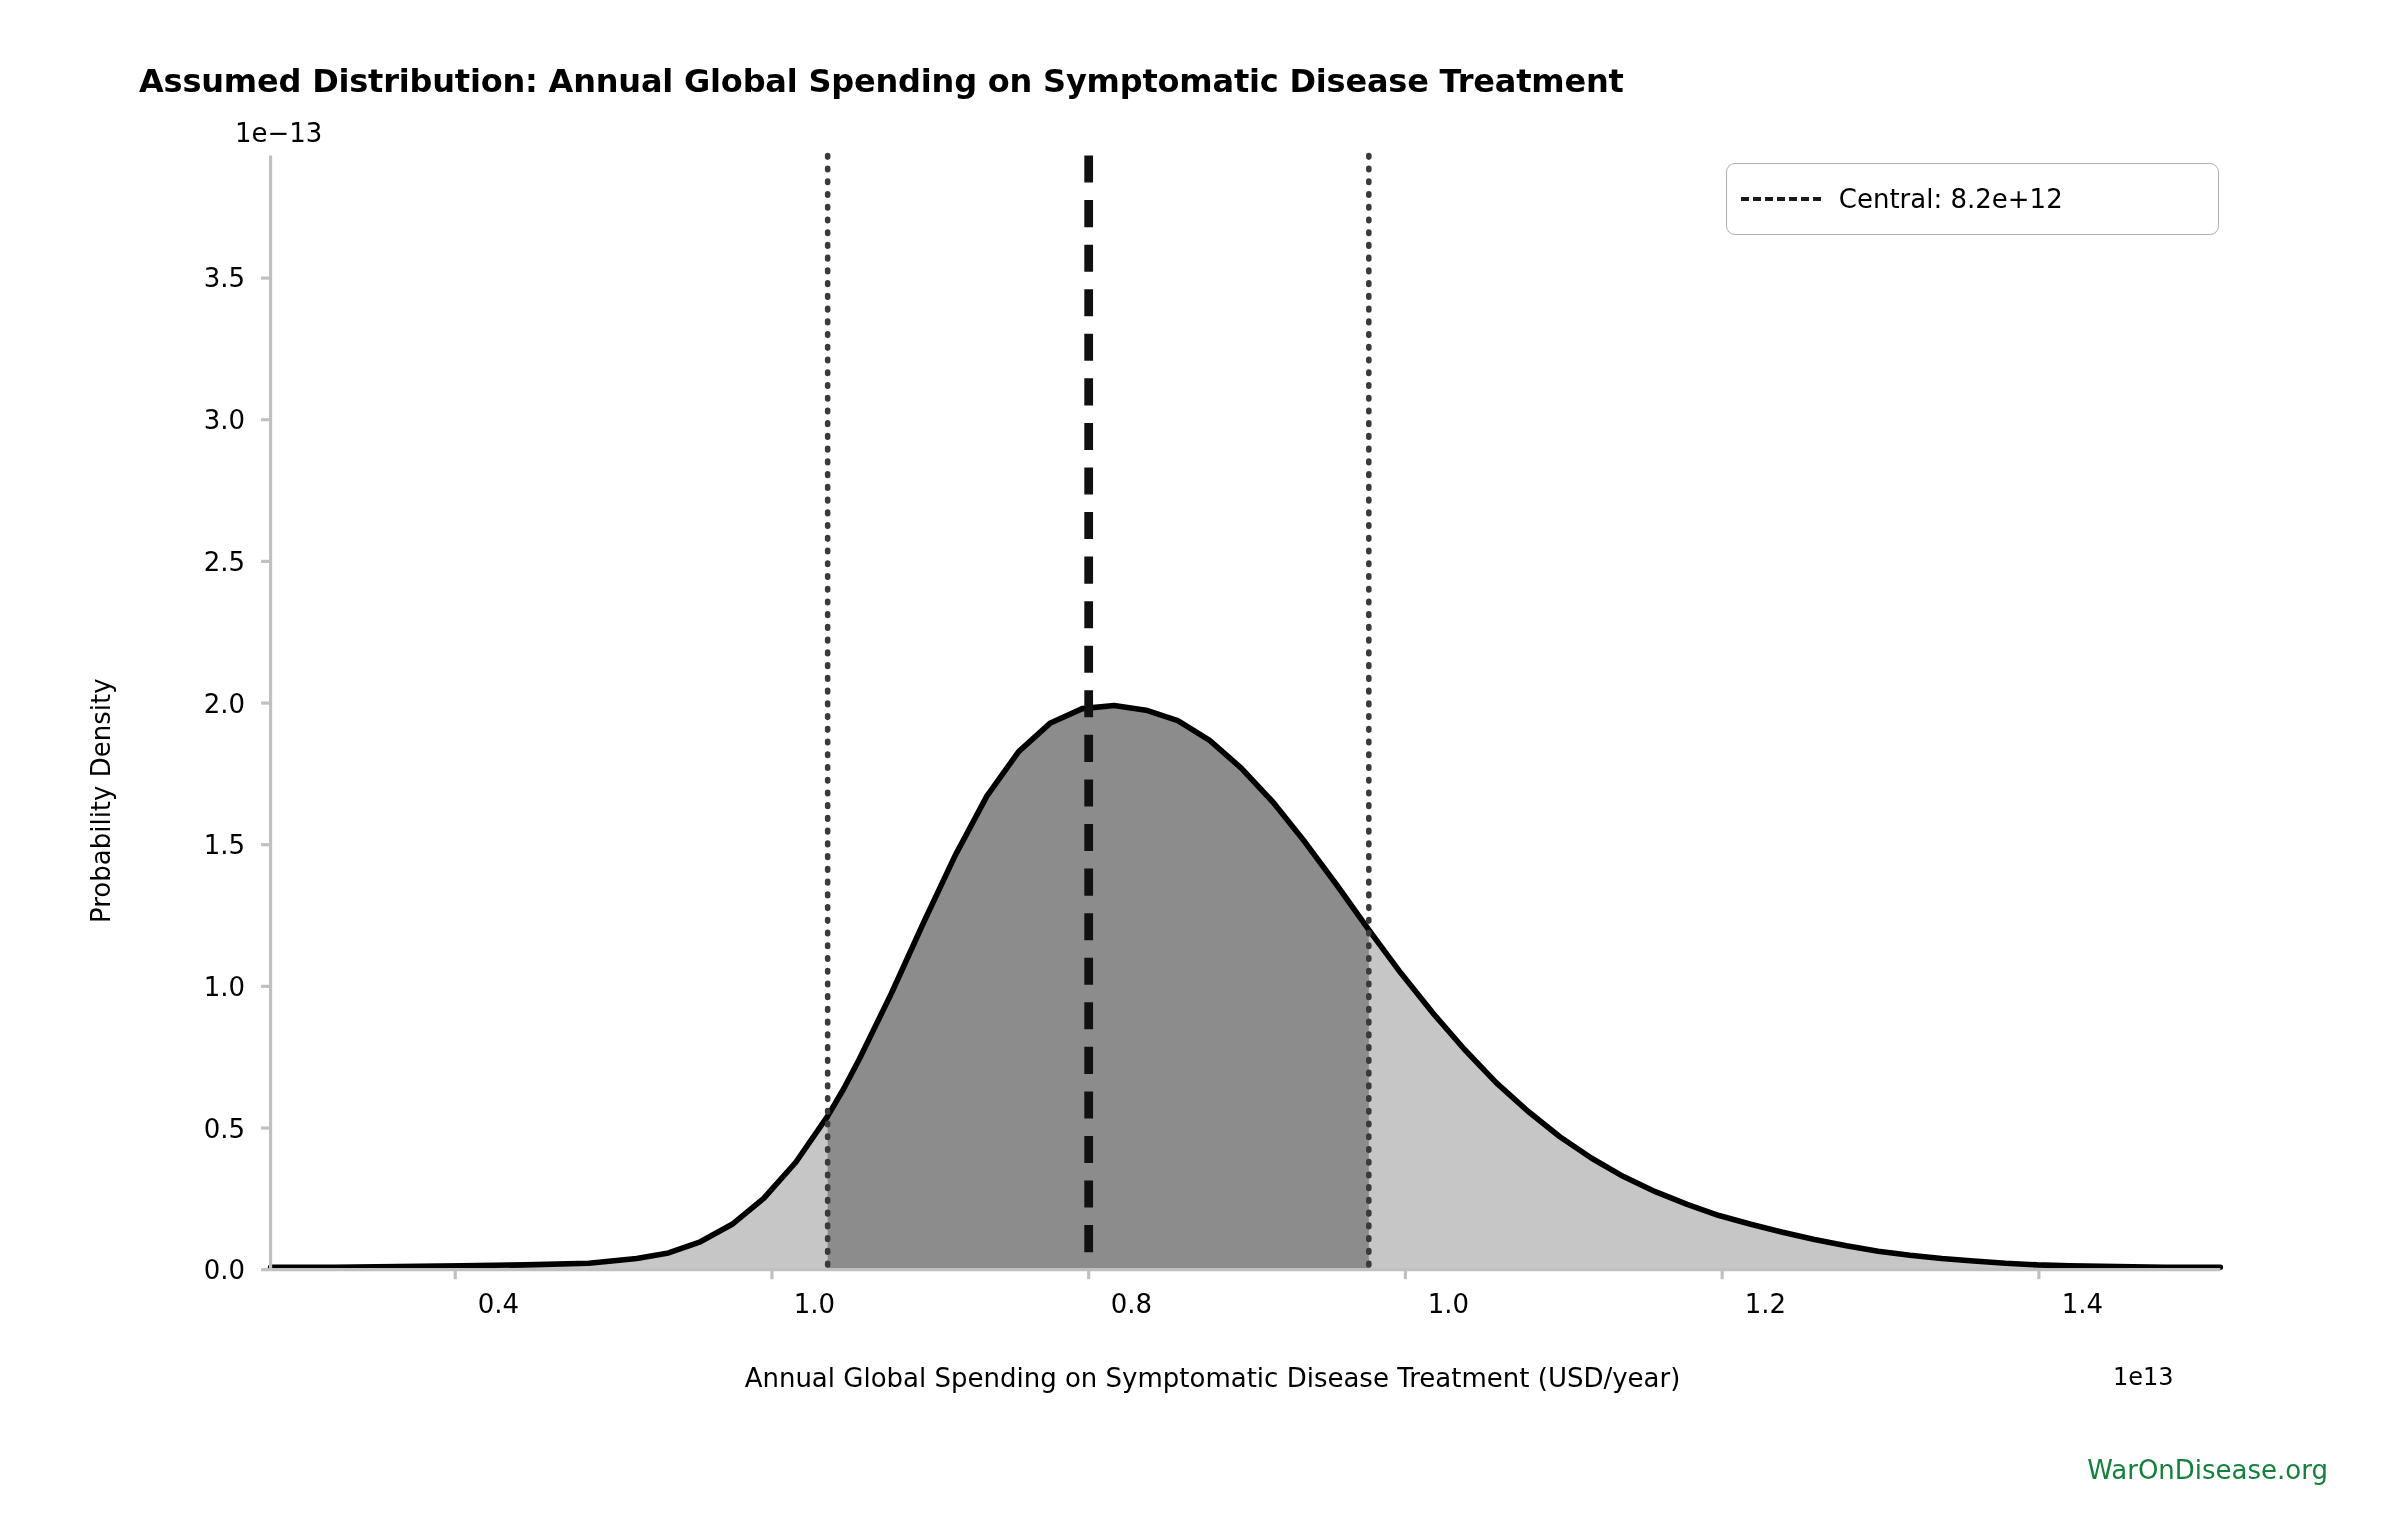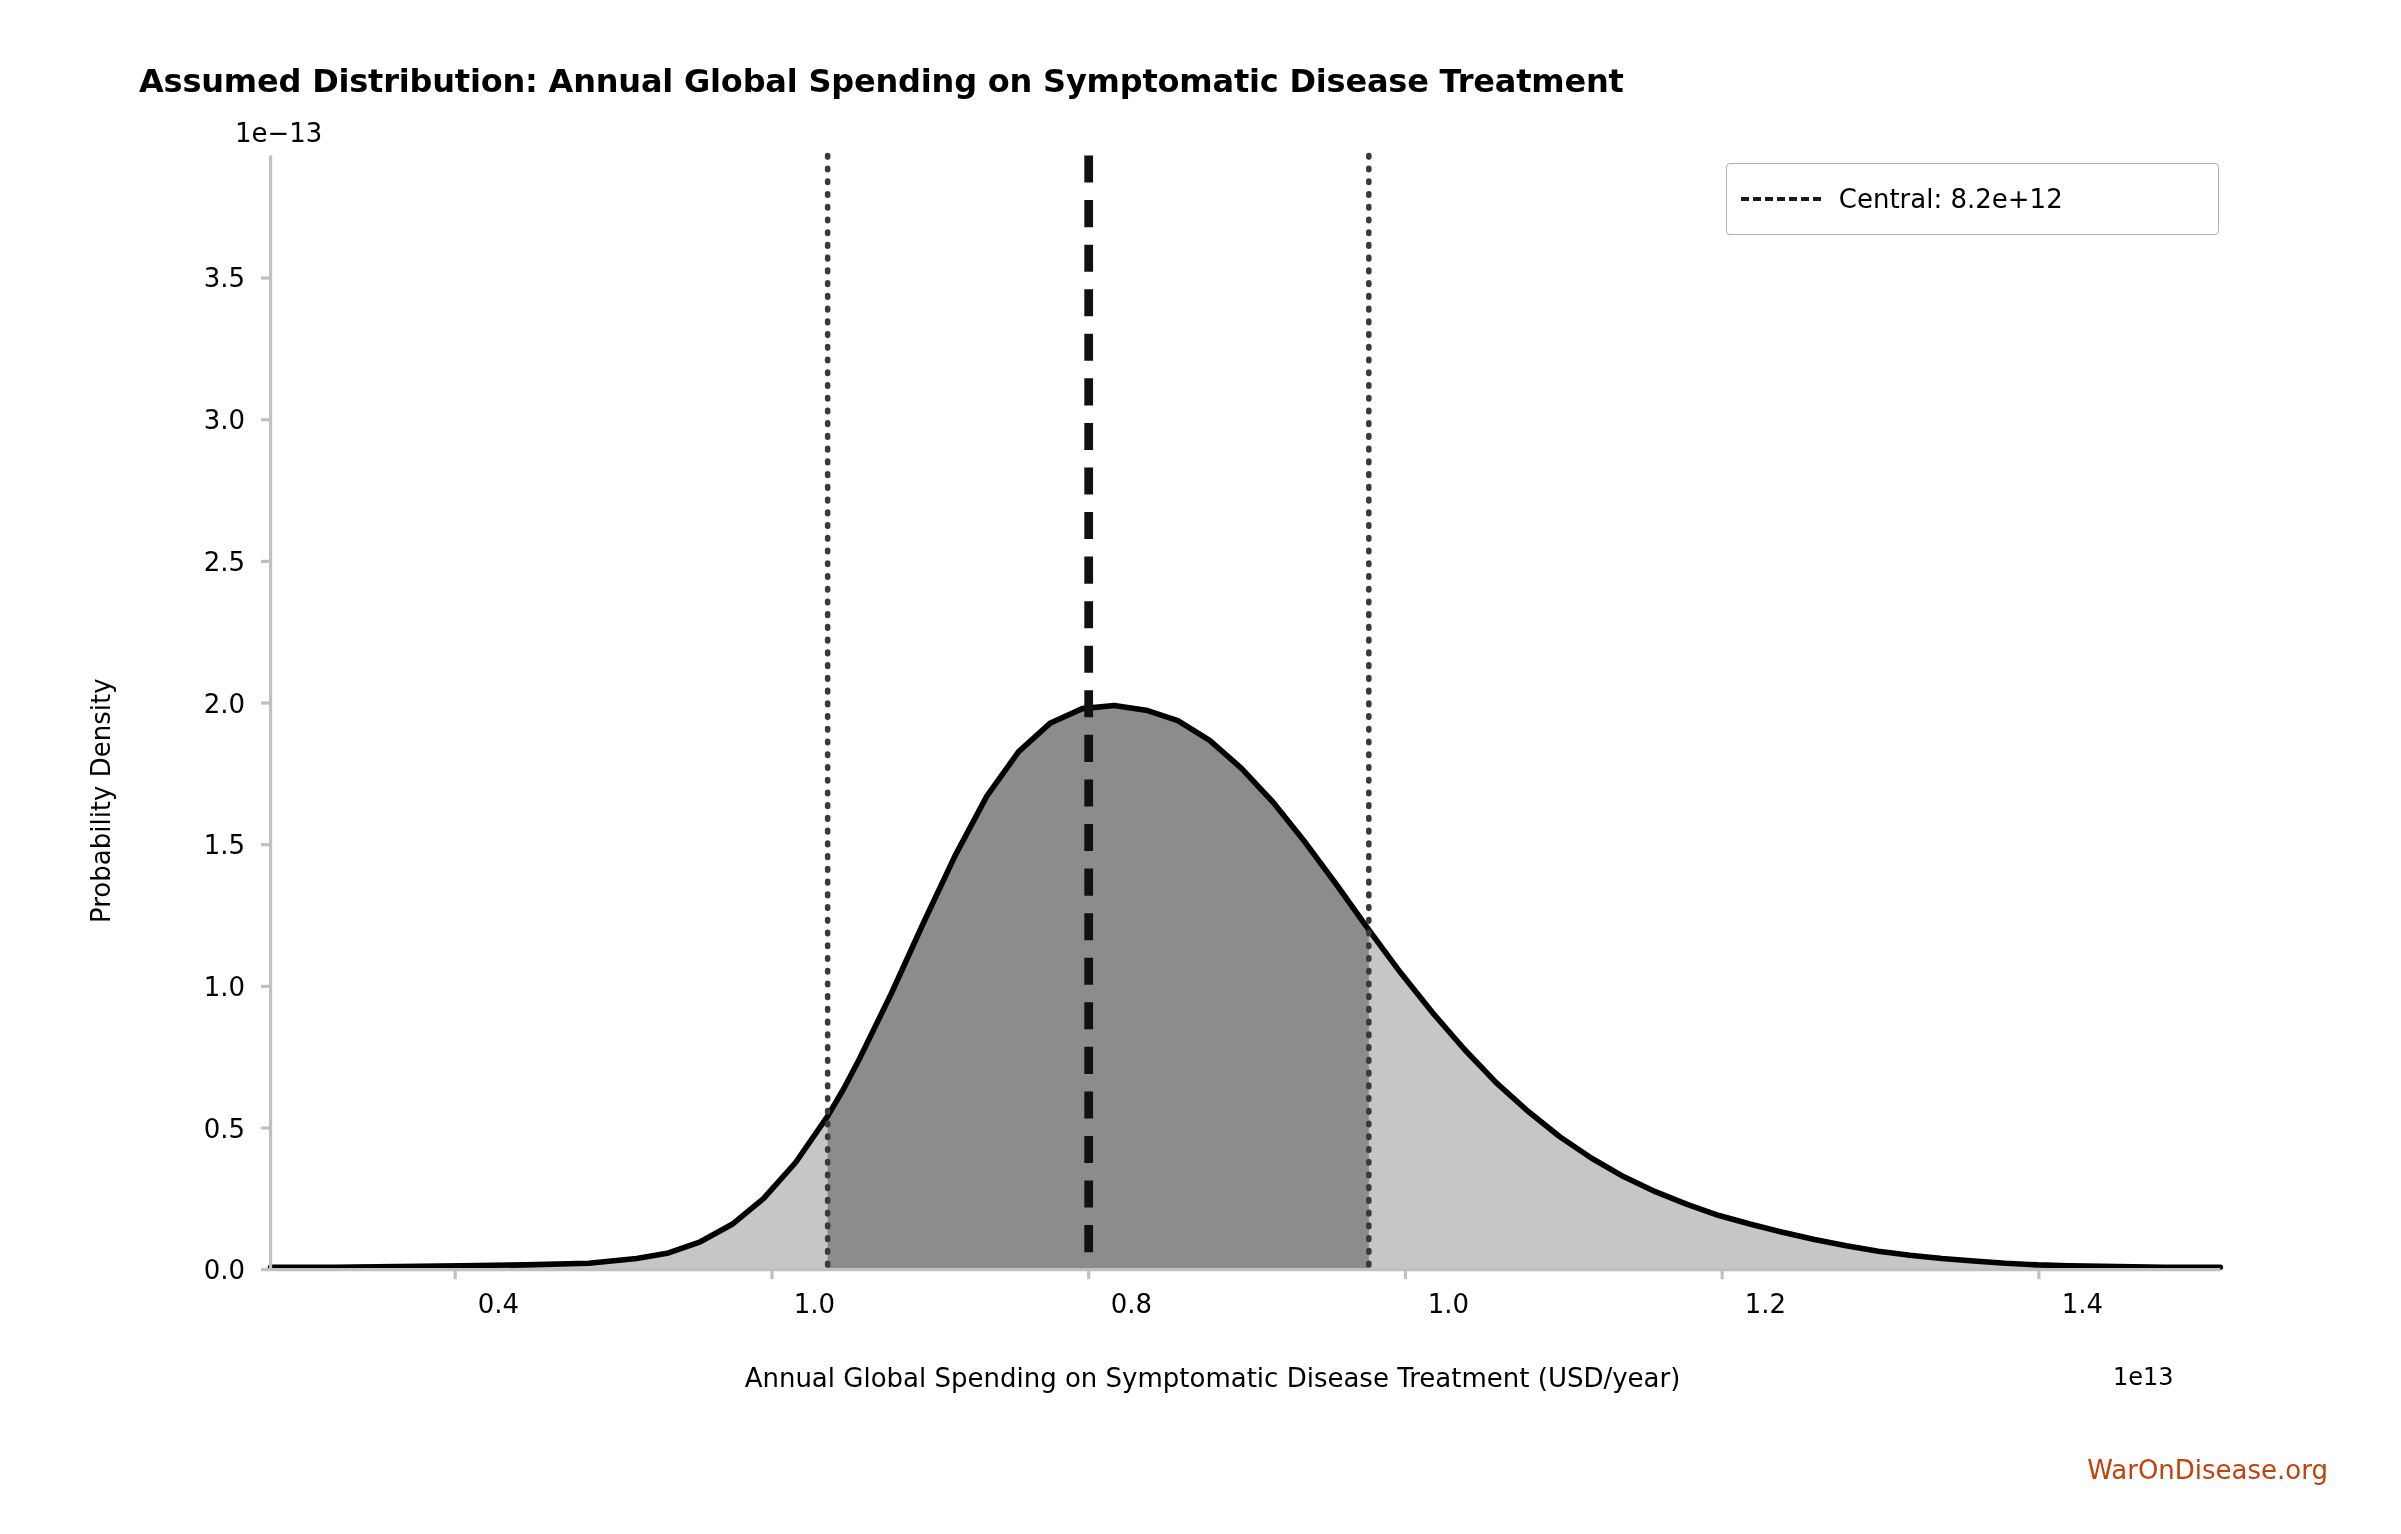--- a/index.html
+++ b/index.html
@@ -83,21 +83,21 @@
   }
   #legend {
     position: absolute;
     left: 1726px;
     top: 163px;
     width: 493px;
     border: 0.8px solid #b0b0b0;
     background: #ffffff;
     box-sizing: border-box;
     padding: 12.7px 14.3px 12.7px 14.3px;
-    border-radius: 4px;
+    border-radius: 9px;
   }
   .legend-row {
     display: flex;
     align-items: center;
     height: 45px;
   }
   .legend-swatch {
     width: 80px;
     height: 24px;
     position: relative;
@@ -118,21 +118,21 @@
   .ln.dotted { border-top-style: dotted; border-top-width: 4px; border-top-color: #3a3a3a; }
   .legend-text {
     font-size: 26px;
     white-space: nowrap;
   }
   #watermark {
     position: absolute;
     right: 73px;
     top: 1455px;
     font-size: 26px;
-    color: #c2410c;
+    color: #15803d;
     white-space: nowrap;
   }
 </style>
 </head>
 <body>
 
 <div id="figure">
 
   <div id="chart-title">Assumed Distribution: Annual Global Spending on Symptomatic Disease Treatment</div>
 

